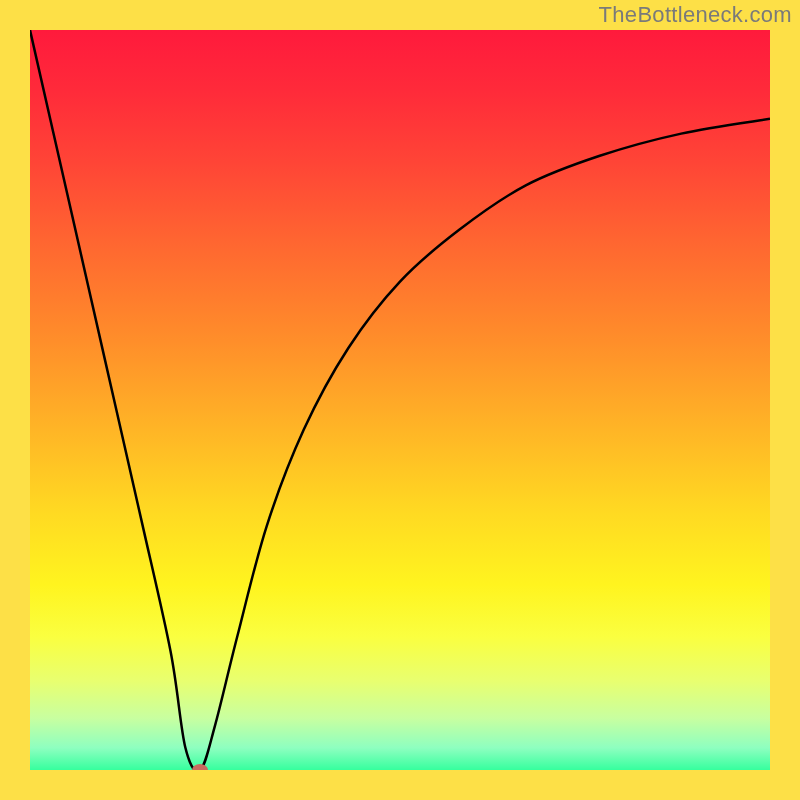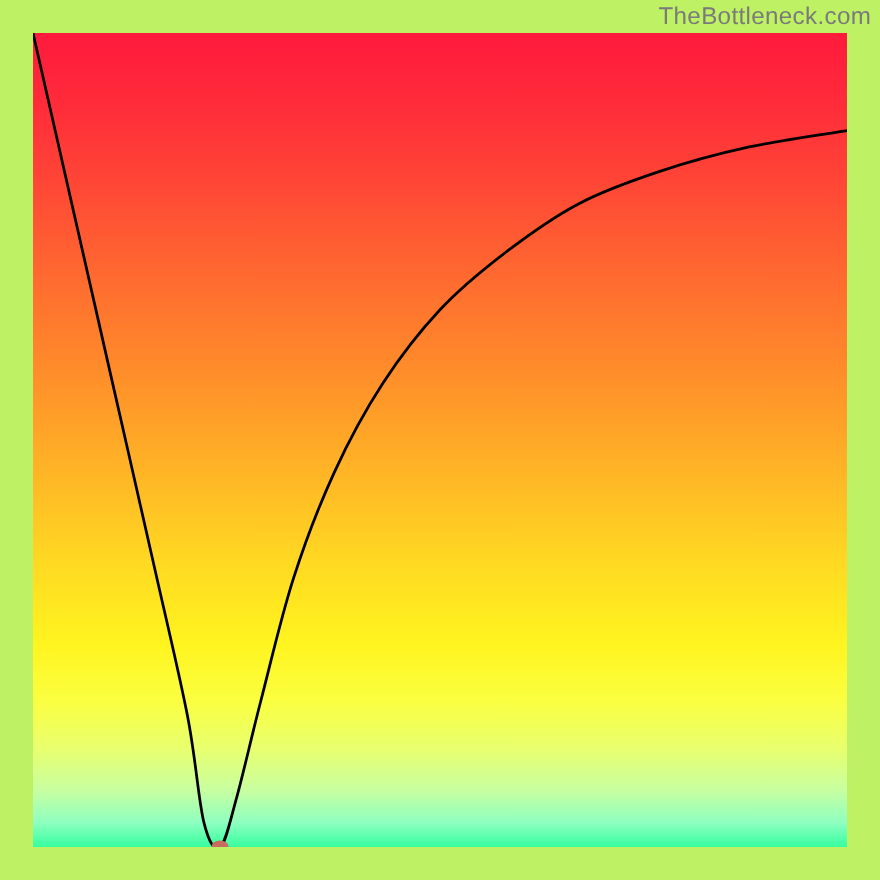--- a/index.html
+++ b/index.html
@@ -8,21 +8,21 @@
     width: 800px;
     height: 800px;
     background: #000;
     font-family: Arial, Helvetica, sans-serif;
     overflow: hidden;
   }
   .frame {
     position: relative;
     width: 800px;
     height: 800px;
-    background: #bef264;
+    background: #fde047;
   }
   .watermark {
     position: absolute;
     top: 2px;
     right: 8px;
     color: #7a7a7a;
     font-size: 22px;
     font-weight: 500;
     letter-spacing: 0.3px;
     z-index: 20;

